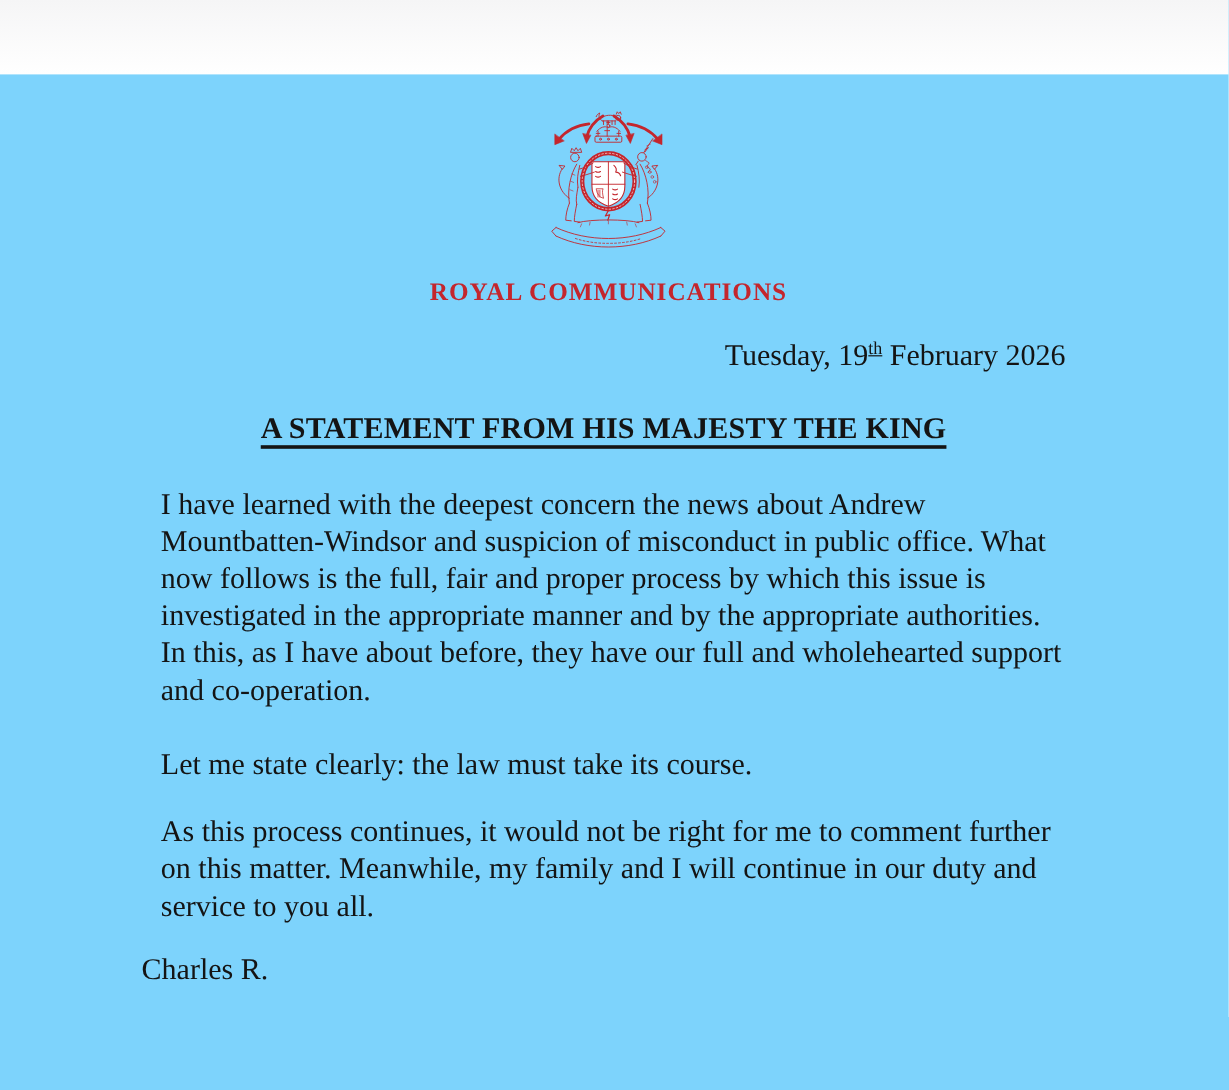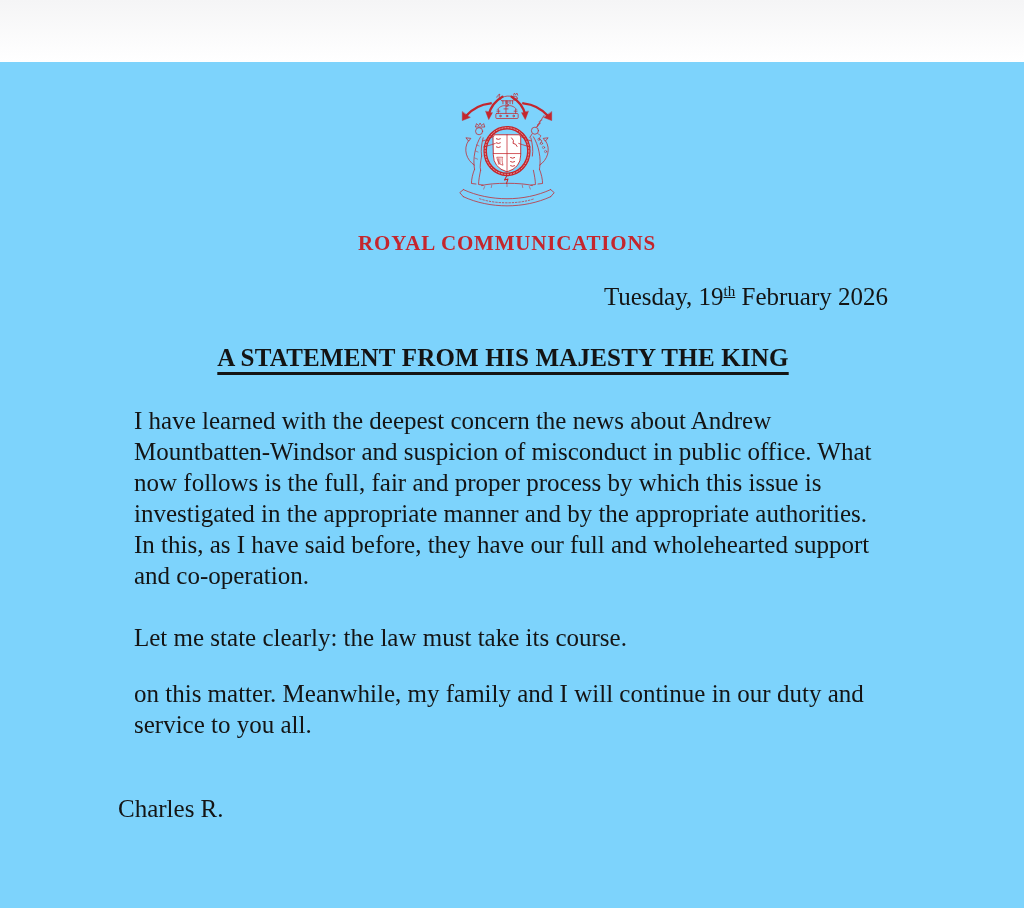--- a/index.html
+++ b/index.html
@@ -201,29 +201,30 @@
 
     <div class="date-line"><span>Tuesday, 19</span><span class="ord">th</span><span> February 2026</span></div>
 
     <div class="doc-title"><span>A STATEMENT FROM HIS MAJESTY THE KING</span></div>
 
     <div class="para p1">
       <div class="line">I have learned with the deepest concern the news about Andrew</div>
       <div class="line">Mountbatten-Windsor and suspicion of misconduct in public office. What</div>
       <div class="line">now follows is the full, fair and proper process by which this issue is</div>
       <div class="line">investigated in the appropriate manner and by the appropriate authorities.</div>
-      <div class="line">In this, as I have said before, they have our full and wholehearted support</div>
+      <div class="line">In this, as I have about before, they have our full and wholehearted support</div>
       <div class="line">and co-operation.</div>
     </div>
 
     <div class="para p2">
       <div class="line">Let me state clearly: the law must take its course.</div>
     </div>
 
     <div class="para p3">
+      <div class="line">As this process continues, it would not be right for me to comment further</div>
       <div class="line">on this matter. Meanwhile, my family and I will continue in our duty and</div>
       <div class="line">service to you all.</div>
     </div>
 
     <div class="signature">Charles R.</div>
 
   </div>
 </div>
 
 </body></html>

